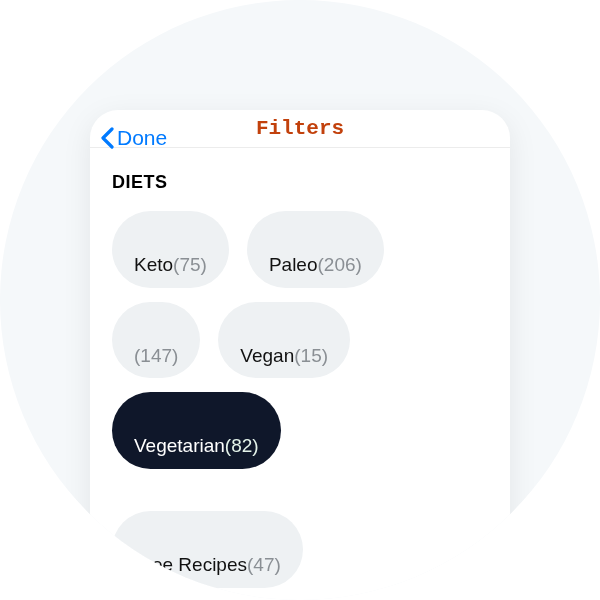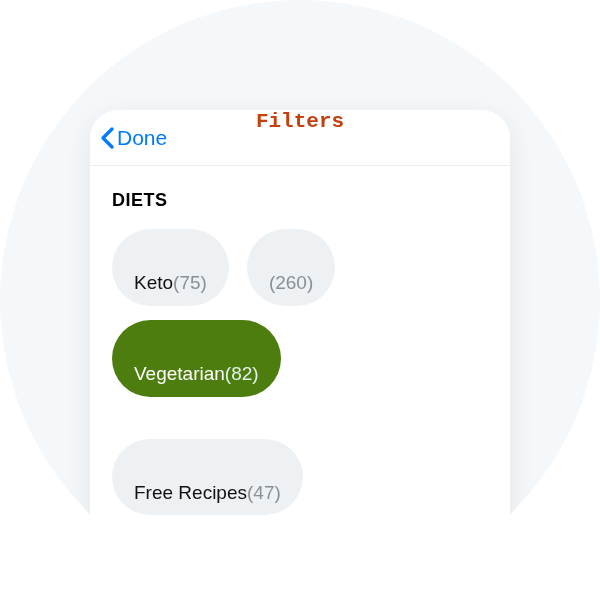--- a/index.html
+++ b/index.html
@@ -31,20 +31,21 @@
       border-radius: 28px 28px 0 0;
       box-shadow: 0 8px 30px rgba(0,0,0,0.08);
       overflow: hidden;
       display: flex;
       flex-direction: column;
     }
     .nav-bar {
       position: relative;
       height: 56px;
       display: flex;
+      align-items: center;
       justify-content: center;
       border-bottom: 1px solid #ececec;
       padding: 0 14px;
     }
     .back-btn {
       position: absolute;
       left: 10px;
       top: 0;
       height: 56px;
       display: flex;
@@ -88,21 +89,21 @@
       font-size: 19px;
       font-weight: 400;
       color: #111;
       display: inline-flex;
       align-items: baseline;
       cursor: pointer;
       line-height: 1.2;
     }
     .pill .count { color: #8a8f94; margin-top: 32px; }
     .pill.selected {
-      background: #4d7c0f;
+      background: #0f172a;
       color: #ffffff;
       justify-content: center;
     }
     .pill.selected .count { color: #e4f3ea; }
   </style>
 </head>
 <body>
 
 <div class="circle-bg">
   <div class="phone-frame">
@@ -121,21 +122,29 @@
 
     <div class="content">
 
       <div class="section-header">DIETS</div>
       <div class="pills">
         <div class="pill">
           <span>Keto</span>
           <span class="count">(75)</span>
         </div>
         <div class="pill">
-          <span class="count">(260)</span>
+          <span>Paleo</span>
+          <span class="count">(206)</span>
+        </div>
+        <div class="pill">
+          <span class="count">(147)</span>
+        </div>
+        <div class="pill">
+          <span>Vegan</span>
+          <span class="count">(15)</span>
         </div>
         <div class="pill selected">
           <span>Vegetarian</span>
           <span class="count">(82)</span>
         </div>
       </div>
 
       <div class="pills">
         <div class="pill">
           <span>Free Recipes</span>

